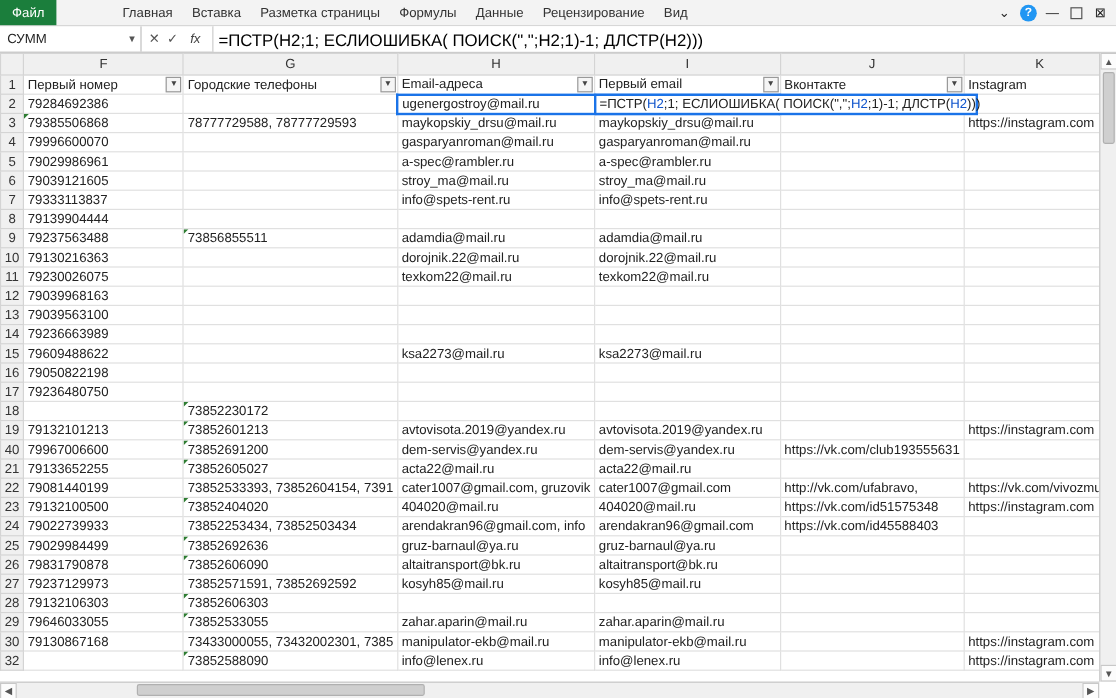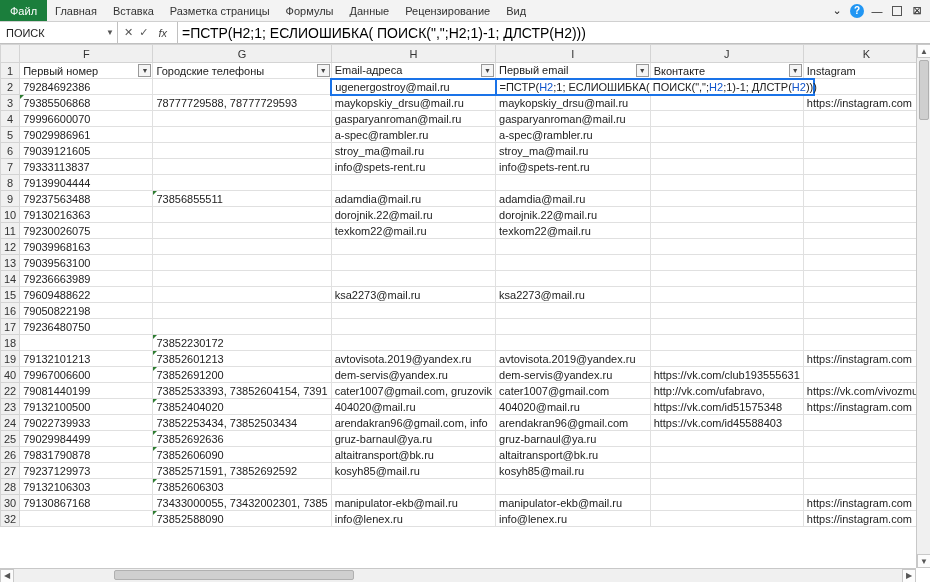--- a/index.html
+++ b/index.html
@@ -1,19 +1,19 @@
 <!DOCTYPE html>
 <html><head>
 <meta charset="utf-8">
 <style>
   * { box-sizing: border-box; margin: 0; padding: 0; }
   body { font-family: "Segoe UI", Tahoma, Arial, sans-serif; font-size: 11px; color: #222; background: #fff; overflow: hidden; width: 930px; height: 582px; }
   .ribbon-row { display: flex; align-items: center; height: 22px; background: #f3f3f3; border-bottom: 1px solid #d0d0d0; }
   .file-tab { background: #1b7e3c; color: #fff; padding: 0 10px; height: 100%; display: flex; align-items: center; font-size: 11px; text-align: right; }
-  .tabs { display: flex; height: 100%; }
+  .tabs { display: flex; height: 100%; padding-left: 47px; }
   .tab { padding: 0 8px; display: flex; align-items: center; color: #333; font-size: 11px; cursor: pointer; }
   .ribbon-right { margin-left: auto; display: flex; align-items: center; gap: 6px; padding-right: 6px; }
   .rr-icon { width: 14px; height: 14px; display:flex; align-items:center; justify-content:center; }
   .help-circle { width:14px; height:14px; border-radius:50%; background:#2196f3; color:#fff; font-size:10px; line-height:14px; text-align:center; font-weight:bold;}
   .minbox { width:10px; height:10px; border:1px solid #555;}
   .fx-row { display: flex; align-items: center; height: 22px; border-bottom: 1px solid #c0c0c0; background: #fff; }
   .name-box { width: 118px; height: 100%; border-right: 1px solid #c0c0c0; display: flex; align-items: center; padding: 0 6px; position: relative;}
   .name-box-dd { position:absolute; right:3px; font-size:8px; color:#555;}
   .fx-btns { display:flex; align-items:center; gap:6px; padding:0 6px; border-right:1px solid #c0c0c0; height:100%; color:#555; }
   .fx-btns span { cursor:pointer; }
@@ -58,21 +58,21 @@
     <span class="rr-icon">—</span>
     <span class="rr-icon">
         <span class="minbox"></span>
       </span>
     <span class="rr-icon">⊠</span>
   </div>
 </div>
 
 <div class="fx-row">
   <div class="name-box">
-    <span>ПОИСК</span>
+    <span>СУММ</span>
     <span class="name-box-dd">▼</span>
   </div>
   <div class="fx-btns">
     <span>✕</span>
     <span>✓</span>
     <span class="fx-label">fx</span>
   </div>
   <input class="formula-input" value="=ПСТР(H2;1; ЕСЛИОШИБКА( ПОИСК(&quot;,&quot;;H2;1)-1; ДЛСТР(H2)))" style="">
 </div>
 
@@ -273,20 +273,29 @@
         <tr>
           <td class="rowhead">40</td>
           <td class="cell">79967006600</td>
           <td class="cell triangle-note">73852691200</td>
           <td class="cell">dem-servis@yandex.ru</td>
           <td class="cell">dem-servis@yandex.ru</td>
           <td class="cell">https://vk.com/club193555631</td>
           <td class="cell"></td>
         </tr>
         <tr>
+          <td class="rowhead">21</td>
+          <td class="cell">79133652255</td>
+          <td class="cell triangle-note">73852605027</td>
+          <td class="cell">acta22@mail.ru</td>
+          <td class="cell">acta22@mail.ru</td>
+          <td class="cell"></td>
+          <td class="cell"></td>
+        </tr>
+        <tr>
           <td class="rowhead">22</td>
           <td class="cell">79081440199</td>
           <td class="cell">73852533393, 73852604154, 7391</td>
           <td class="cell">cater1007@gmail.com, gruzovik</td>
           <td class="cell">cater1007@gmail.com</td>
           <td class="cell">http://vk.com/ufabravo,</td>
           <td class="cell">https://vk.com/vivozmu</td>
         </tr>
         <tr>
           <td class="rowhead">23</td>
@@ -336,20 +345,29 @@
         <tr>
           <td class="rowhead">28</td>
           <td class="cell">79132106303</td>
           <td class="cell triangle-note">73852606303</td>
           <td class="cell"></td>
           <td class="cell"></td>
           <td class="cell"></td>
           <td class="cell"></td>
         </tr>
         <tr>
+          <td class="rowhead">29</td>
+          <td class="cell">79646033055</td>
+          <td class="cell triangle-note">73852533055</td>
+          <td class="cell">zahar.aparin@mail.ru</td>
+          <td class="cell">zahar.aparin@mail.ru</td>
+          <td class="cell"></td>
+          <td class="cell"></td>
+        </tr>
+        <tr>
           <td class="rowhead">30</td>
           <td class="cell">79130867168</td>
           <td class="cell">73433000055, 73432002301, 7385</td>
           <td class="cell">manipulator-ekb@mail.ru</td>
           <td class="cell">manipulator-ekb@mail.ru</td>
           <td class="cell"></td>
           <td class="cell">https://instagram.com</td>
         </tr>
         <tr>
           <td class="rowhead">32</td>

